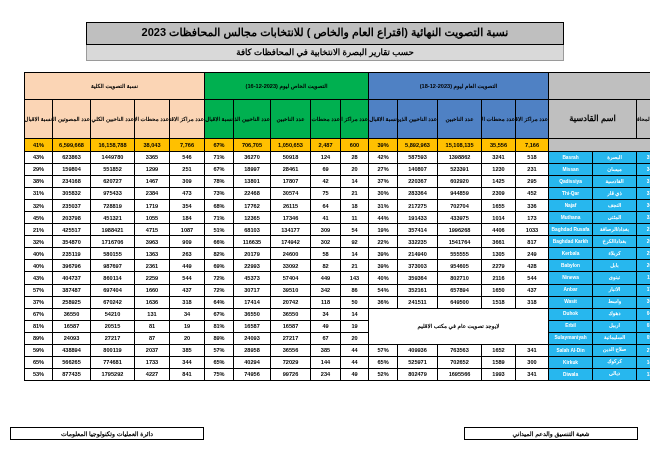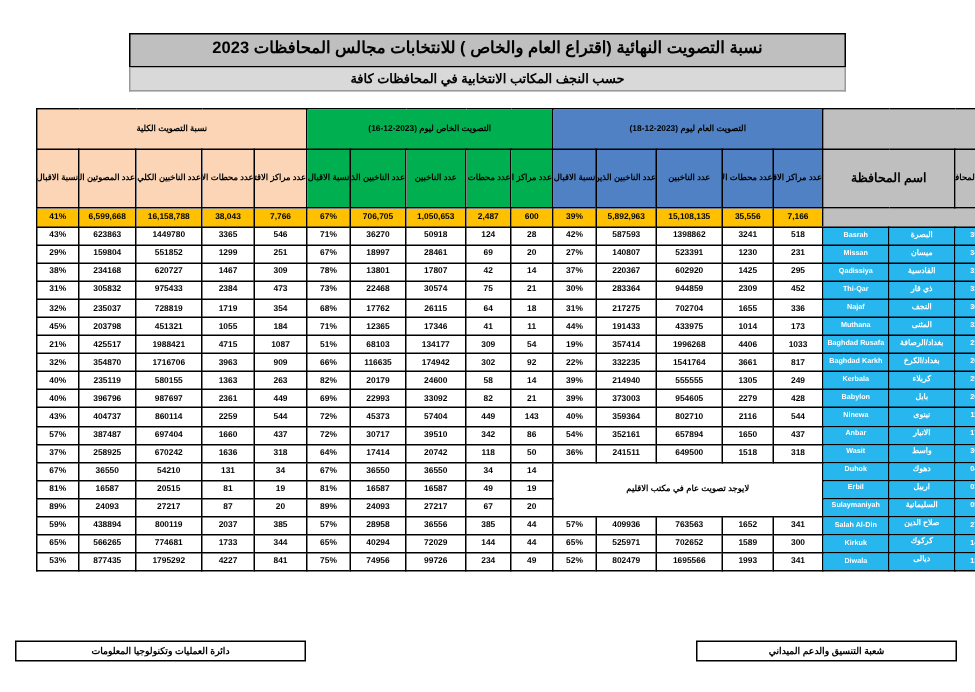--- a/index.html
+++ b/index.html
@@ -141,21 +141,21 @@
   .foot-right{right:12px;top:427px;width:160px;}
   .foot-left{left:10px;top:427px;width:180px;}
 </style>
 </head>
 <body>
 
 <div class="sheet">
 
   <div class="title-wrap">
     <div class="title-main">نسبة التصويت النهائية (اقتراع العام والخاص ) للانتخابات مجالس المحافظات 2023</div>
-    <div class="title-sub">حسب النجف المكاتب الانتخابية في المحافظات كافة</div>
+    <div class="title-sub">حسب تقارير البصرة الانتخابية في المحافظات كافة</div>
   </div>
 
   <table class="grid">
     <colgroup>
       <col style="width:26px">
       <col style="width:44px">
       <col style="width:44px">
       <col style="width:33px">
       <col style="width:34px">
       <col style="width:44px">
@@ -176,21 +176,21 @@
     <tbody>
         <tr>
       <td class="grp grp-grey" colspan="3"></td>
       <td class="grp grp-blue" colspan="5">التصويت العام ليوم (2023-12-18)</td>
       <td class="grp grp-green" colspan="5">التصويت الخاص ليوم (2023-12-16)</td>
       <td class="grp grp-peach" colspan="5">نسبة التصويت الكلية</td>
     </tr>
 
     <tr>
       <td class="sub sub-grey">رقم المحافظة</td>
-      <td class="sub sub-grey" colspan="2" style="font-size:8.4px">اسم المحافظة</td>
+      <td class="sub sub-grey" colspan="2" style="font-size:8.4px">اسم القادسية</td>
 
       <td class="sub sub-blue">عدد مراكز الاقتراع</td>
       <td class="sub sub-blue">عدد محطات الاقتراع</td>
       <td class="sub sub-blue">عدد الناخبين</td>
       <td class="sub sub-blue">عدد الناخبين الذين صوتوا</td>
       <td class="sub sub-blue">نسبة الاقبال</td>
 
       <td class="sub sub-green">عدد مراكز الاقتراع</td>
       <td class="sub sub-green">عدد محطات الاقتراع</td>
       <td class="sub sub-green">عدد الناخبين</td>

